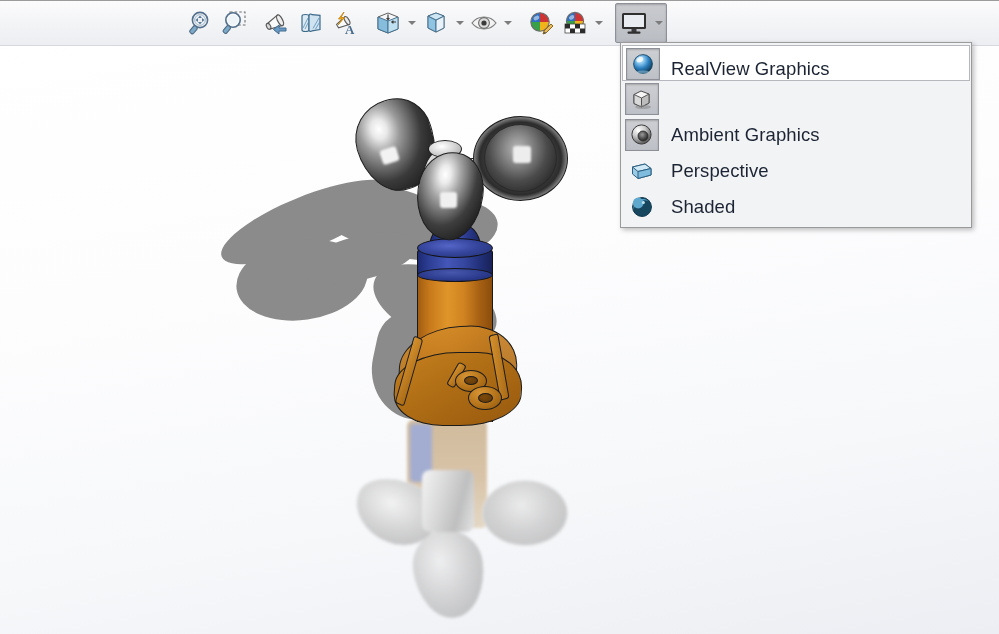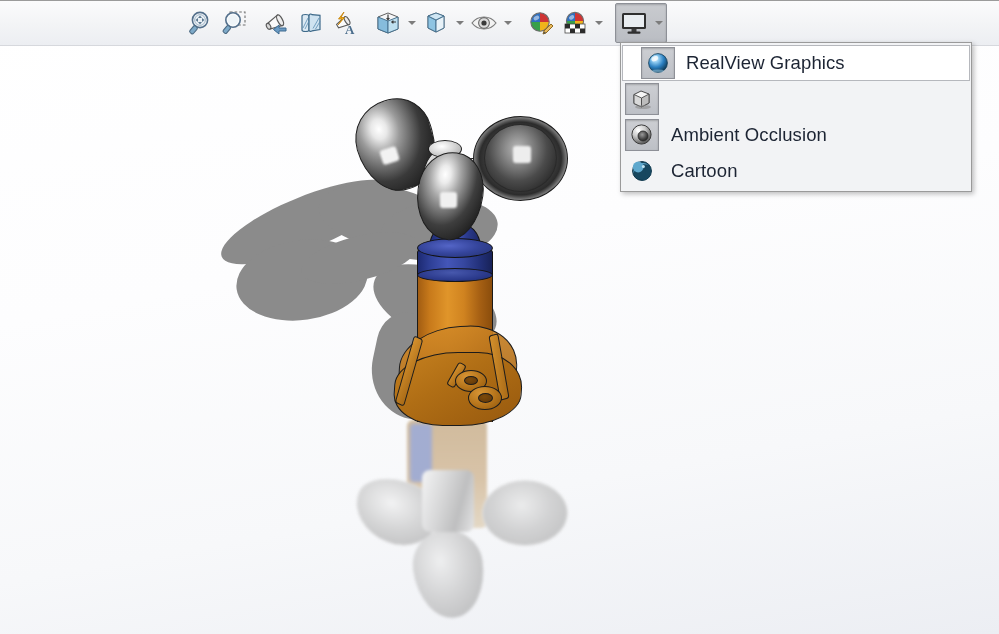--- a/index.html
+++ b/index.html
@@ -292,21 +292,22 @@
     font-size: 18.5px;
     color: #1c2433;
     letter-spacing: .1px;
     white-space: nowrap;
   }
   .mi.hover {
     background: #ffffff;
     border: 1px solid #b6b8bd;
     margin-left: -1px;
     margin-right: -1px;
-    padding-left: 18px;
+    padding-left: 3px;
+    align-items: flex-end;
   }
   .mi.hover .mi-iconbox { margin-right: 11px; }
 </style>
 </head>
 <body>
 
 <div id="app">
 
   <div id="viewport">
 
@@ -575,31 +576,41 @@
               <stop offset="0%" stop-color="#9a9a9a"></stop>
               <stop offset="60%" stop-color="#4b4b4b"></stop>
               <stop offset="100%" stop-color="#1e1e1e"></stop>
             </radialGradient>
           </defs>
           <circle cx="11.5" cy="11.5" r="9.6" fill="url(#aoOuter)" stroke="#3c3c3c" stroke-width="1"></circle>
           <circle cx="13" cy="13" r="5" fill="url(#aoInner)" stroke="#2a2a2a" stroke-width=".8"></circle>
           <circle cx="8.3" cy="7.4" rx="2" fill="#ffffff" opacity=".8" r="2"></circle>
         </svg>
       </div>
-      <span class="mi-label">Ambient Occlusion</span>
-    </div>
-
+      <span class="mi-label">Ambient Graphics</span>
+    </div>
+
+    <div class="mi">
+      <div class="mi-iconbox">
+        <svg width="24" height="24" viewBox="0 0 24 24">
+          <path d="M2.5 8 L15 5 L21 9.5 L21 16 L8 19.5 L2.5 15 Z" fill="#9ccbe6" stroke="#2d5f80" stroke-width="1"></path>
+          <path d="M2.5 8 L15 5 L21 9.5 L8 12.5 Z" fill="#cfe9f6" stroke="#2d5f80" stroke-width="1"></path>
+          <path d="M8 12.5 L21 9.5 L21 16 L8 19.5 Z" fill="#7fbcdd" stroke="#2d5f80" stroke-width="1"></path>
+        </svg>
+      </div>
+      <span class="mi-label">Perspective</span>
+    </div>
 
     <div class="mi">
       <div class="mi-iconbox">
         <svg width="24" height="24" viewBox="0 0 24 24">
           <circle cx="12" cy="12" r="9.4" fill="#17475f" stroke="#0d3347" stroke-width="1"></circle>
           <path d="M12 2.6 A9.4 9.4 0 0 1 12 21.4 A13 13 0 0 0 12 2.6 Z" fill="#17475f"></path>
           <path d="M3.6 14.6 A9.4 9.4 0 0 1 18.8 6.2 A11 11 0 0 0 3.6 14.6 Z" fill="#5fa8cd"></path>
           <circle cx="8.2" cy="8" r="5.4" fill="#5fa8cd"></circle>
           <circle cx="13.4" cy="7.6" r="1.5" fill="#bfe3f3"></circle>
         </svg>
       </div>
-      <span class="mi-label">Cartoon</span>
+      <span class="mi-label">Shaded</span>
     </div>
   </div>
 
 </div>
 
 </body></html>

